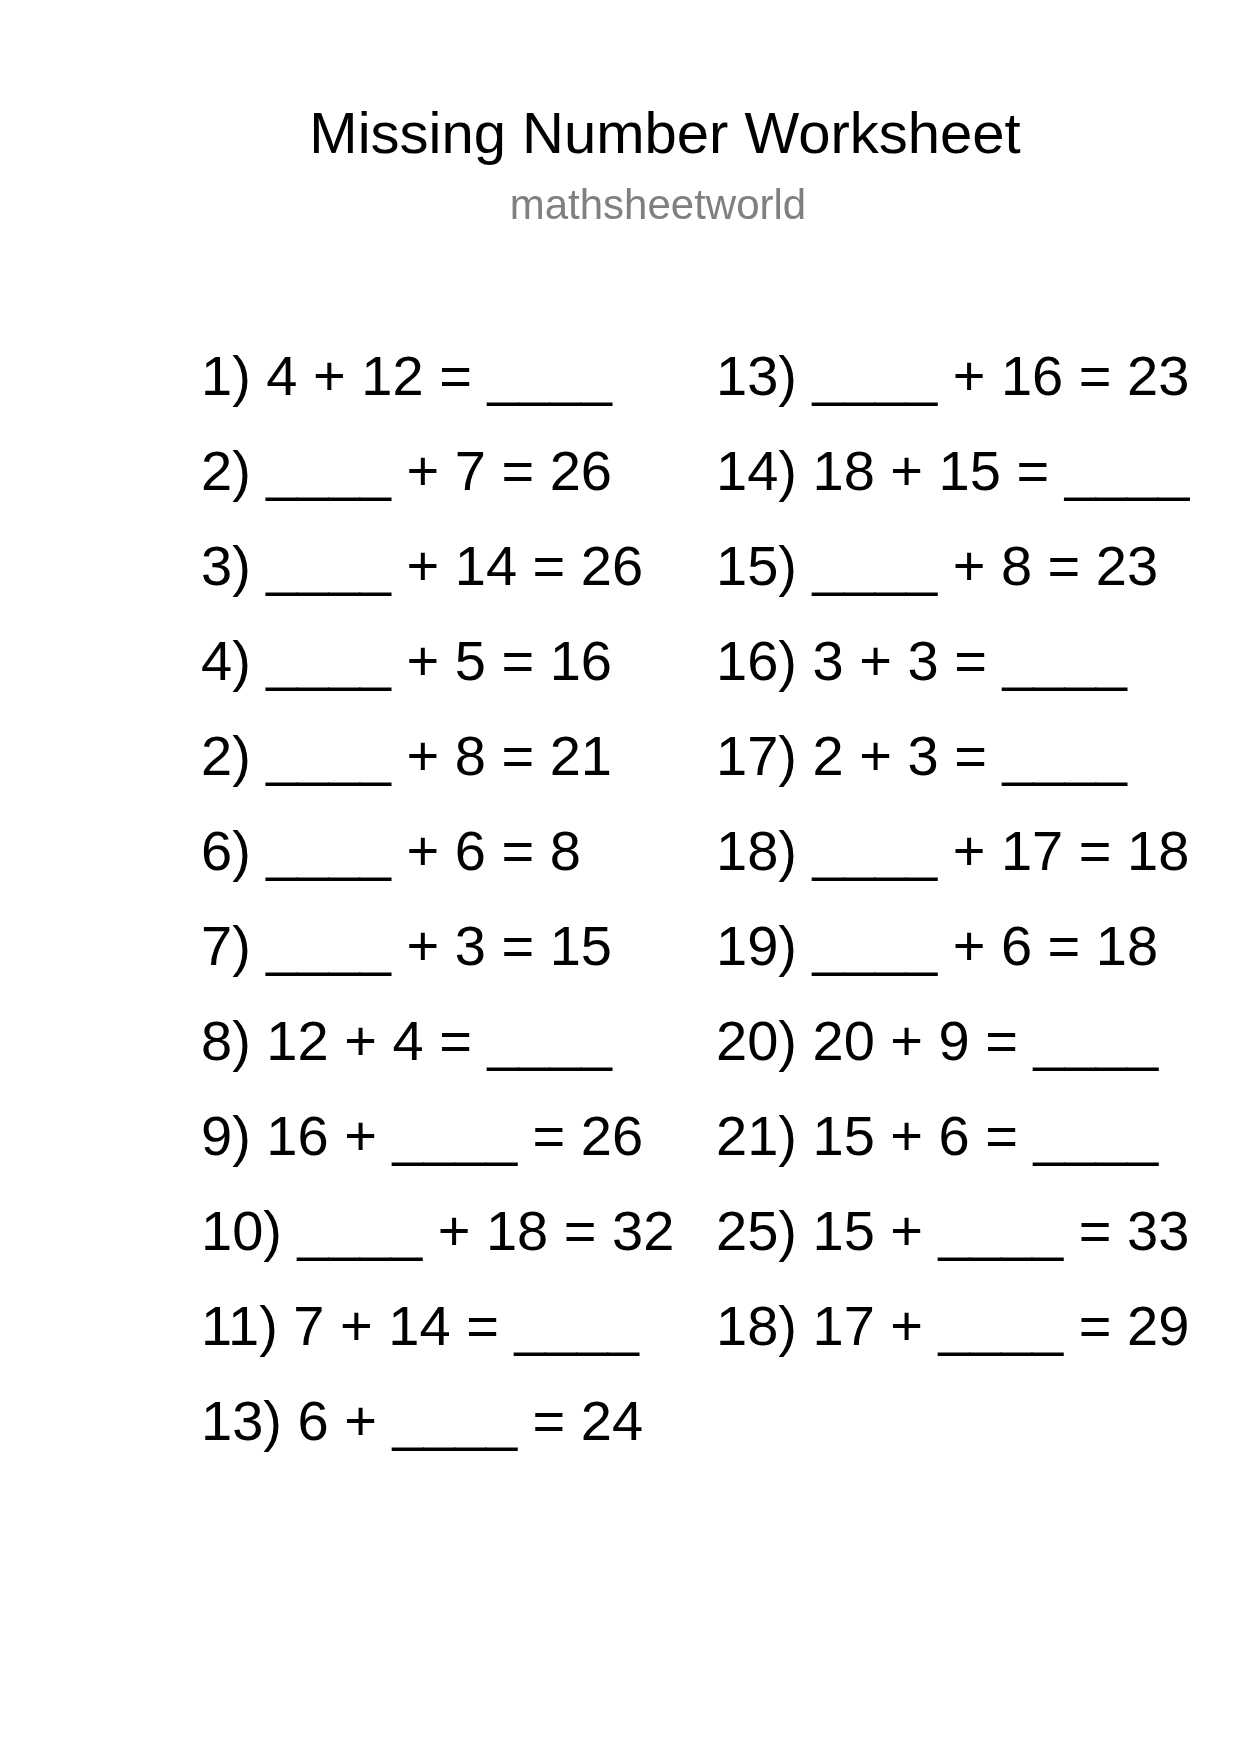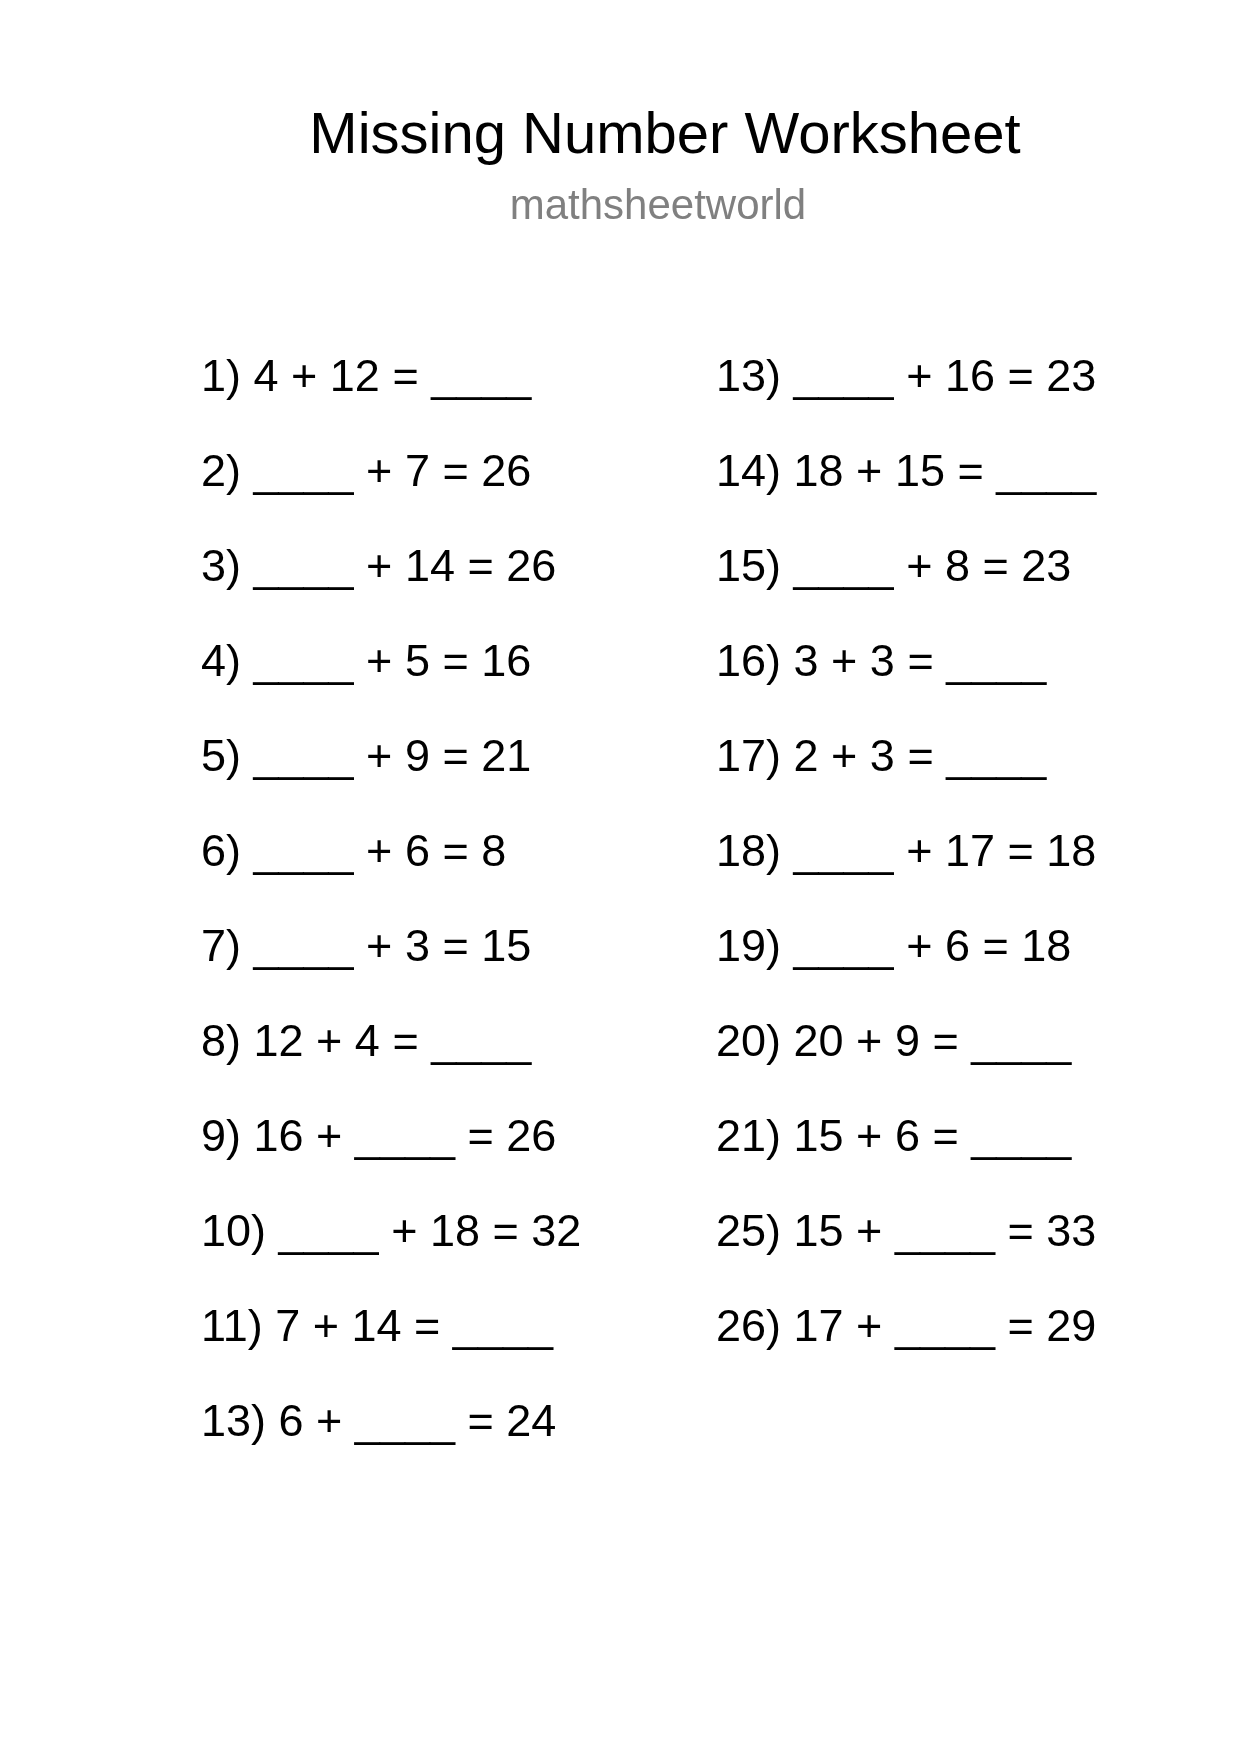--- a/index.html
+++ b/index.html
@@ -39,51 +39,51 @@
       white-space: nowrap;
     }
     .column {
       position: absolute;
       top: 347px;
     }
     .col-left { left: 201px; }
     .col-right { left: 716px; }
     .problem {
       height: 95px;
-      font-size: 45px;
+      font-size: 56px;
       line-height: 58px;
       white-space: pre;
     }
   </style>
 </head>
 <body>
 
 <h1 class="title">Missing Number Worksheet</h1>
 <div class="subtitle">mathsheetworld</div>
 
 <div class="column col-left">
   <div class="problem">1) 4 + 12 = ____</div>
   <div class="problem">2) ____ + 7 = 26</div>
   <div class="problem">3) ____ + 14 = 26</div>
   <div class="problem">4) ____ + 5 = 16</div>
-  <div class="problem">5) ____ + 9 = 21</div>
+  <div class="problem">2) ____ + 8 = 21</div>
   <div class="problem">6) ____ + 6 = 8</div>
   <div class="problem">7) ____ + 3 = 15</div>
   <div class="problem">8) 12 + 4 = ____</div>
   <div class="problem">9) 16 + ____ = 26</div>
   <div class="problem">10) ____ + 18 = 32</div>
   <div class="problem">11) 7 + 14 = ____</div>
   <div class="problem">13) 6 + ____ = 24</div>
 </div>
 
 <div class="column col-right">
   <div class="problem">13) ____ + 16 = 23</div>
   <div class="problem">14) 18 + 15 = ____</div>
   <div class="problem">15) ____ + 8 = 23</div>
   <div class="problem">16) 3 + 3 = ____</div>
   <div class="problem">17) 2 + 3 = ____</div>
   <div class="problem">18) ____ + 17 = 18</div>
   <div class="problem">19) ____ + 6 = 18</div>
   <div class="problem">20) 20 + 9 = ____</div>
   <div class="problem">21) 15 + 6 = ____</div>
   <div class="problem">25) 15 + ____ = 33</div>
-  <div class="problem">26) 17 + ____ = 29</div>
+  <div class="problem">18) 17 + ____ = 29</div>
 </div>
 
 </body></html>

